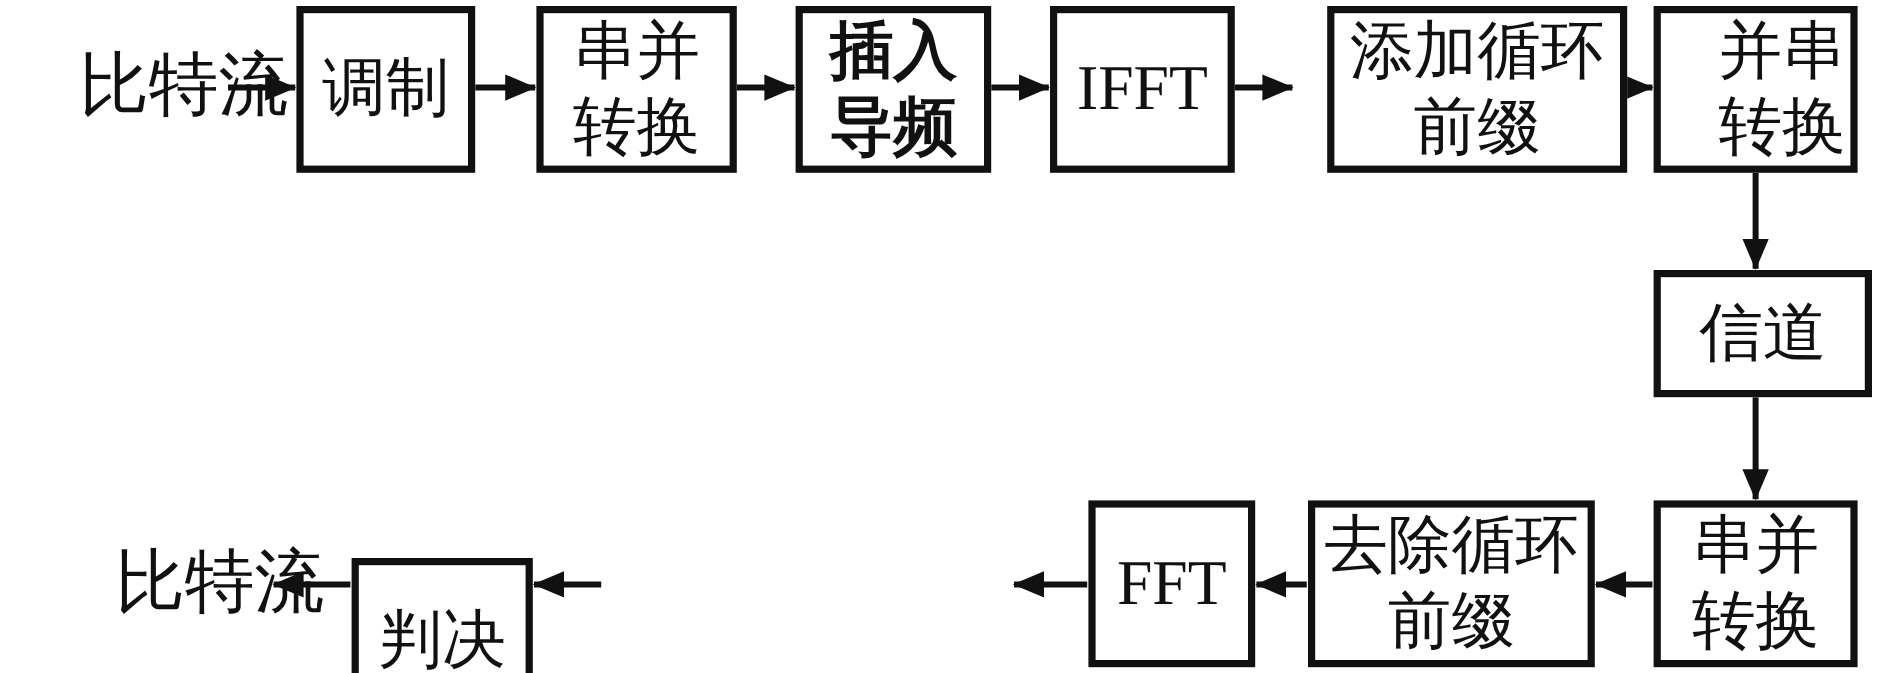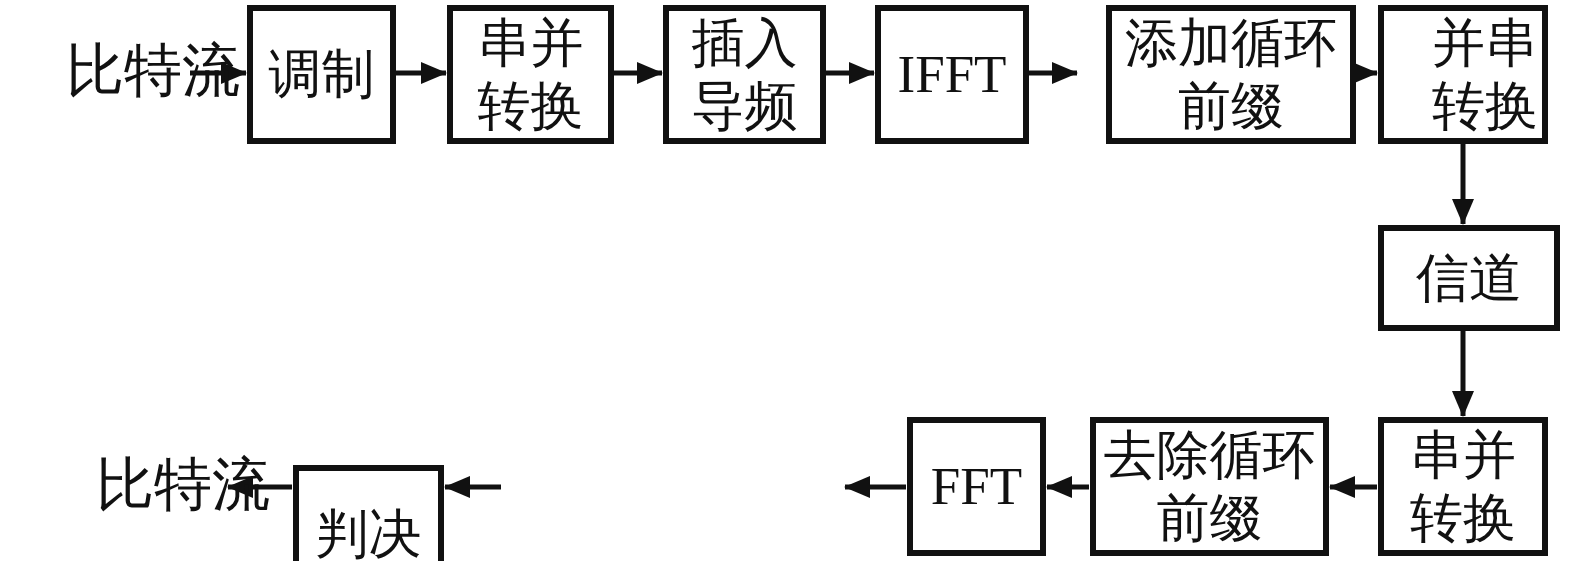--- a/index.html
+++ b/index.html
@@ -18,21 +18,21 @@
     text-align:center; white-space:pre-line;
     font-size:53px; line-height:1.18; color:#111111;
   }
   .flow-label {
     position:absolute; font-size:58px; line-height:1;
     white-space:nowrap; color:#111111;margin-left:48px;
   }
   
   #b-mod   { left:247px;  top:5px;   width:149px; height:139px; }
   #b-sp1   { left:447px;  top:5px;   width:167px; height:139px; }
-  #b-pilot { left:663px;  top:5px;   width:163px; height:139px; }
+  #b-pilot { left:663px;  top:5px;   width:163px; height:139px;font-weight:bold; }
   #b-ifft  { left:875px;  top:5px;   width:154px; height:139px; }
   #b-acp   { left:1078px; top:5px;   width:250px; height:139px;margin-left:28px; }
   #b-ps    { left:1378px; top:5px;   width:170px; height:139px;padding-left:44px; }
   
   #b-ch    { left:1378px; top:225px; width:182px; height:106px; }
   #b-sp2   { left:1378px; top:417px; width:170px; height:139px; }
   
   #b-rcp   { left:1090px; top:417px; width:239px; height:139px; }
   #b-fft   { left:907px;  top:417px; width:139px; height:139px; }
   #b-det   { left:502px;  top:417px; width:342px; height:139px; }

